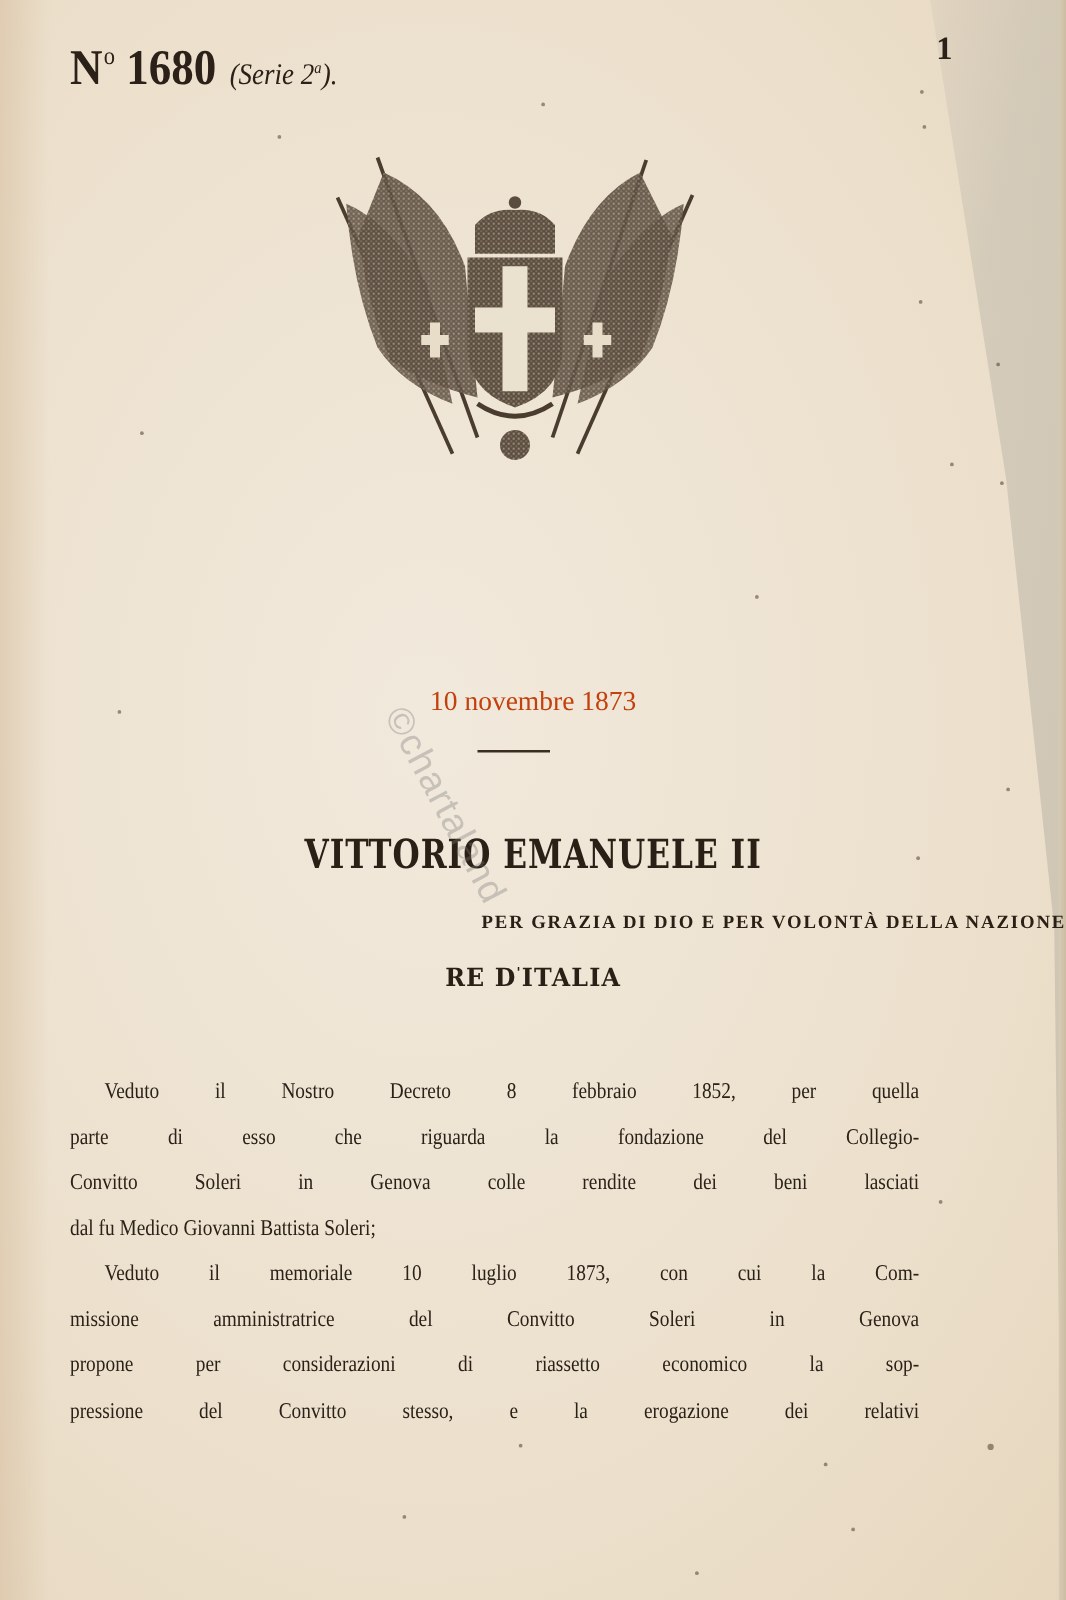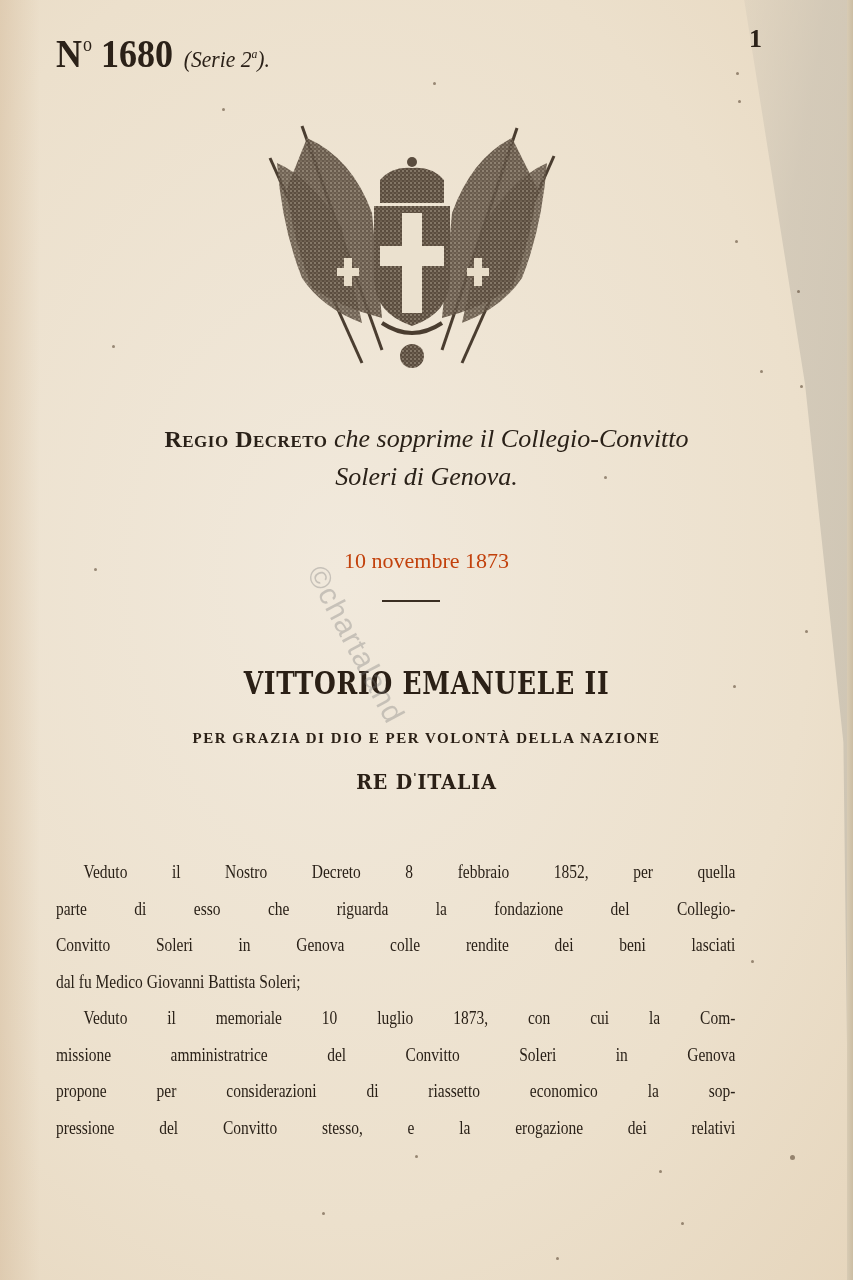--- a/index.html
+++ b/index.html
@@ -128,21 +128,21 @@
     font-size: 32px;
     letter-spacing: 1px;
     color: #2b2016;
     transform: scaleX(0.78);
     transform-origin: center top;
   }
   .king-sub {
     position: absolute;
     left: 0; width: 853px;
     top: 730px;
-    text-align: center;
+    text-align: right;
     font-family: "Liberation Serif", serif;
     font-weight: bold;
     font-size: 15px;
     letter-spacing: 1.5px;
     color: #2b2016;
   }
   .king-title {
     position: absolute;
     left: 0; width: 853px;
     top: 770px;
@@ -254,22 +254,20 @@
   <path d="M112 88 L188 88 L188 160 Q188 195 150 208 Q112 195 112 160 Z" fill="url(#grain)"></path>
 
   <rect x="140" y="95" width="20" height="100" fill="#ebe1cf"></rect>
   <rect x="118" y="128" width="64" height="20" fill="#ebe1cf"></rect>
 
   <circle cx="150" cy="238" r="12" fill="url(#grain)"></circle>
   <path d="M120 205 Q150 225 180 205" stroke="#4a3d30" stroke-width="4" fill="none"></path>
 </svg>
 
 <div class="decree-title">
-  <div><span class="sc">Regio Decreto</span> <span class="it">che sopprime il Collegio-Convitto</span></div>
-  <div class="it">Soleri di Genova.</div>
 </div>
 
 <div class="decree-date">10 novembre 1873</div>
 <div class="rule"></div>
 
 <div class="king-name">VITTORIO EMANUELE II</div>
 <div class="king-sub">PER GRAZIA DI DIO E PER VOLONTÀ DELLA NAZIONE</div>
 <div class="king-title"><span>RE D</span><sup>'</sup><span>ITALIA</span></div>
 
 <div class="body-text">

